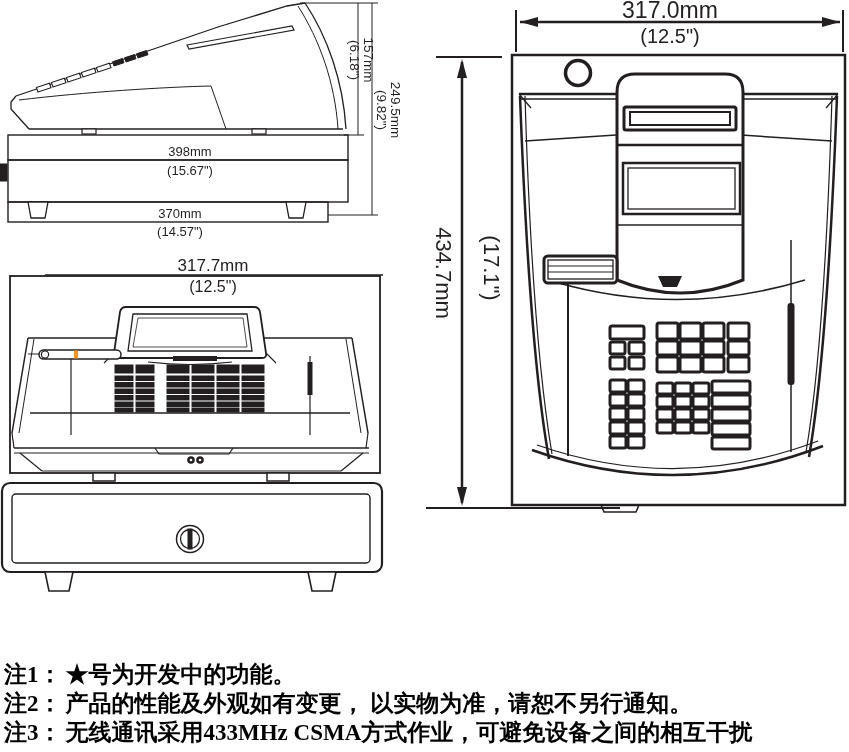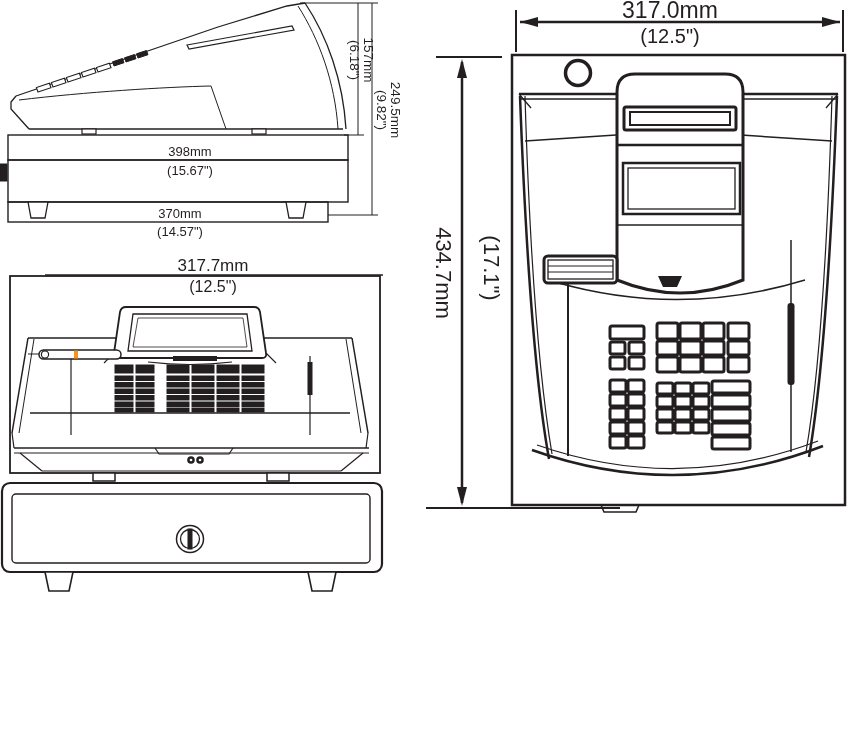--- a/index.html
+++ b/index.html
@@ -277,14 +277,19 @@
           <use href="#tkC" x="273" y="383"></use>
         <use href="#tkD" x="292" y="381"></use>
       </g>
 
       <path d="M112,450 Q258,502 403,446" stroke-width="2.5"></path>
       <path d="M117,445 Q258,494 398,441" stroke-width="1.3"></path>
       <path d="M181,505 L184,512 L216,512 L219,505" stroke-width="1.5"></path>
     </g>
   </svg>
 
+  <div class="notes">
+    <span class="note-line"><span class="note-label">注1：</span><span>★号为开发中的功能。</span></span>
+    <span class="note-line"><span class="note-label">注2：</span><span>产品的性能及外观如有变更， 以实物为准，请恕不另行通知。</span></span>
+    <span class="note-line"><span class="note-label">注3：</span><span>无线通讯采用433MHz CSMA方式作业，可避免设备之间的相互干扰</span></span>
+  </div>
 
 </div>
 
 </body></html>

